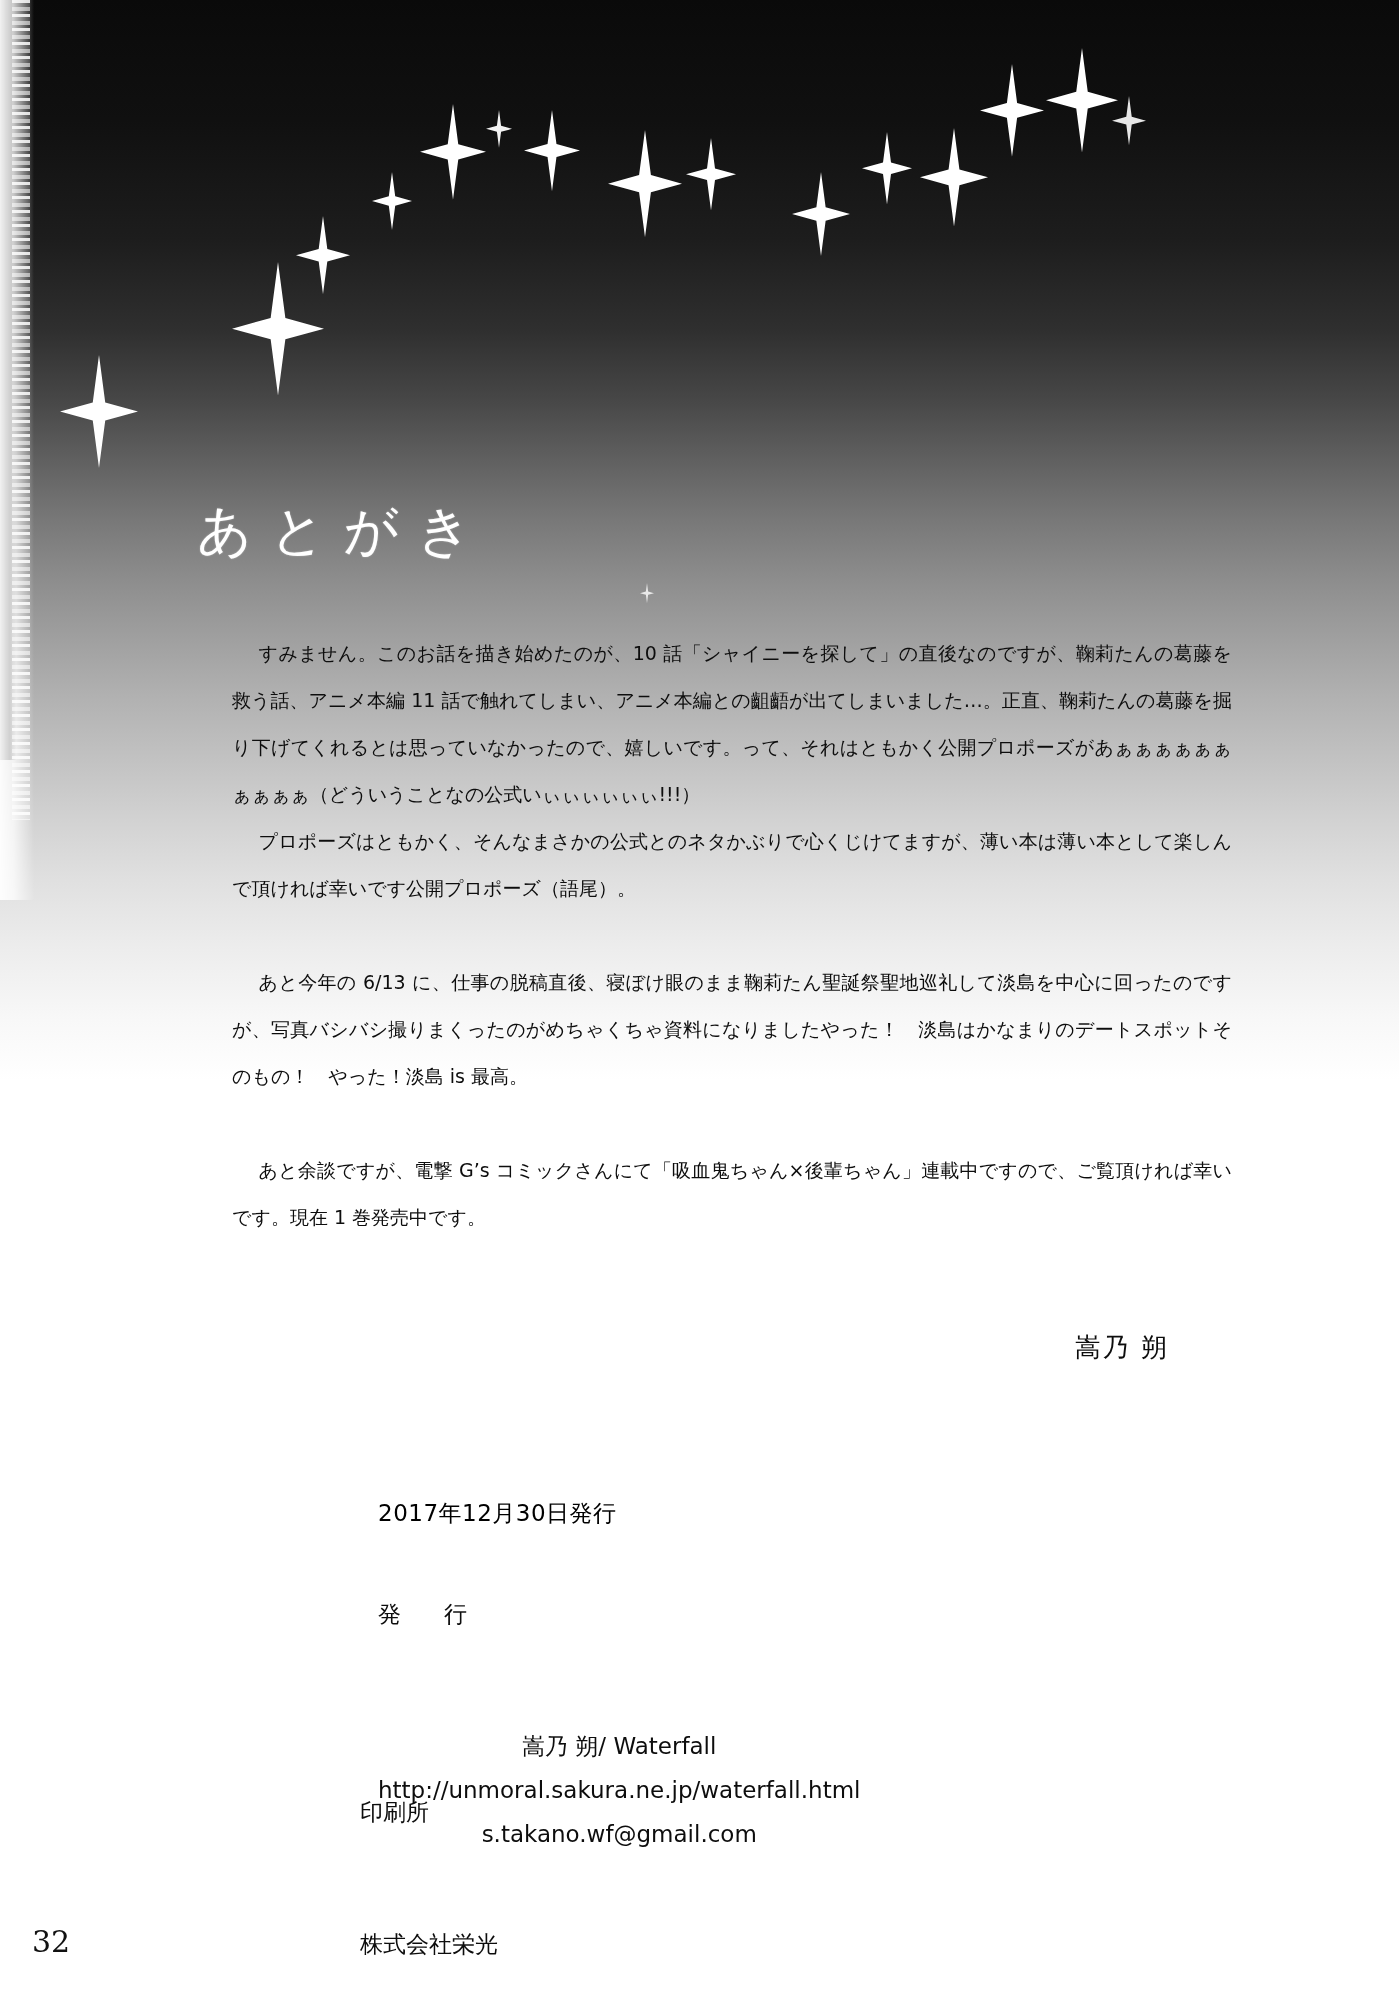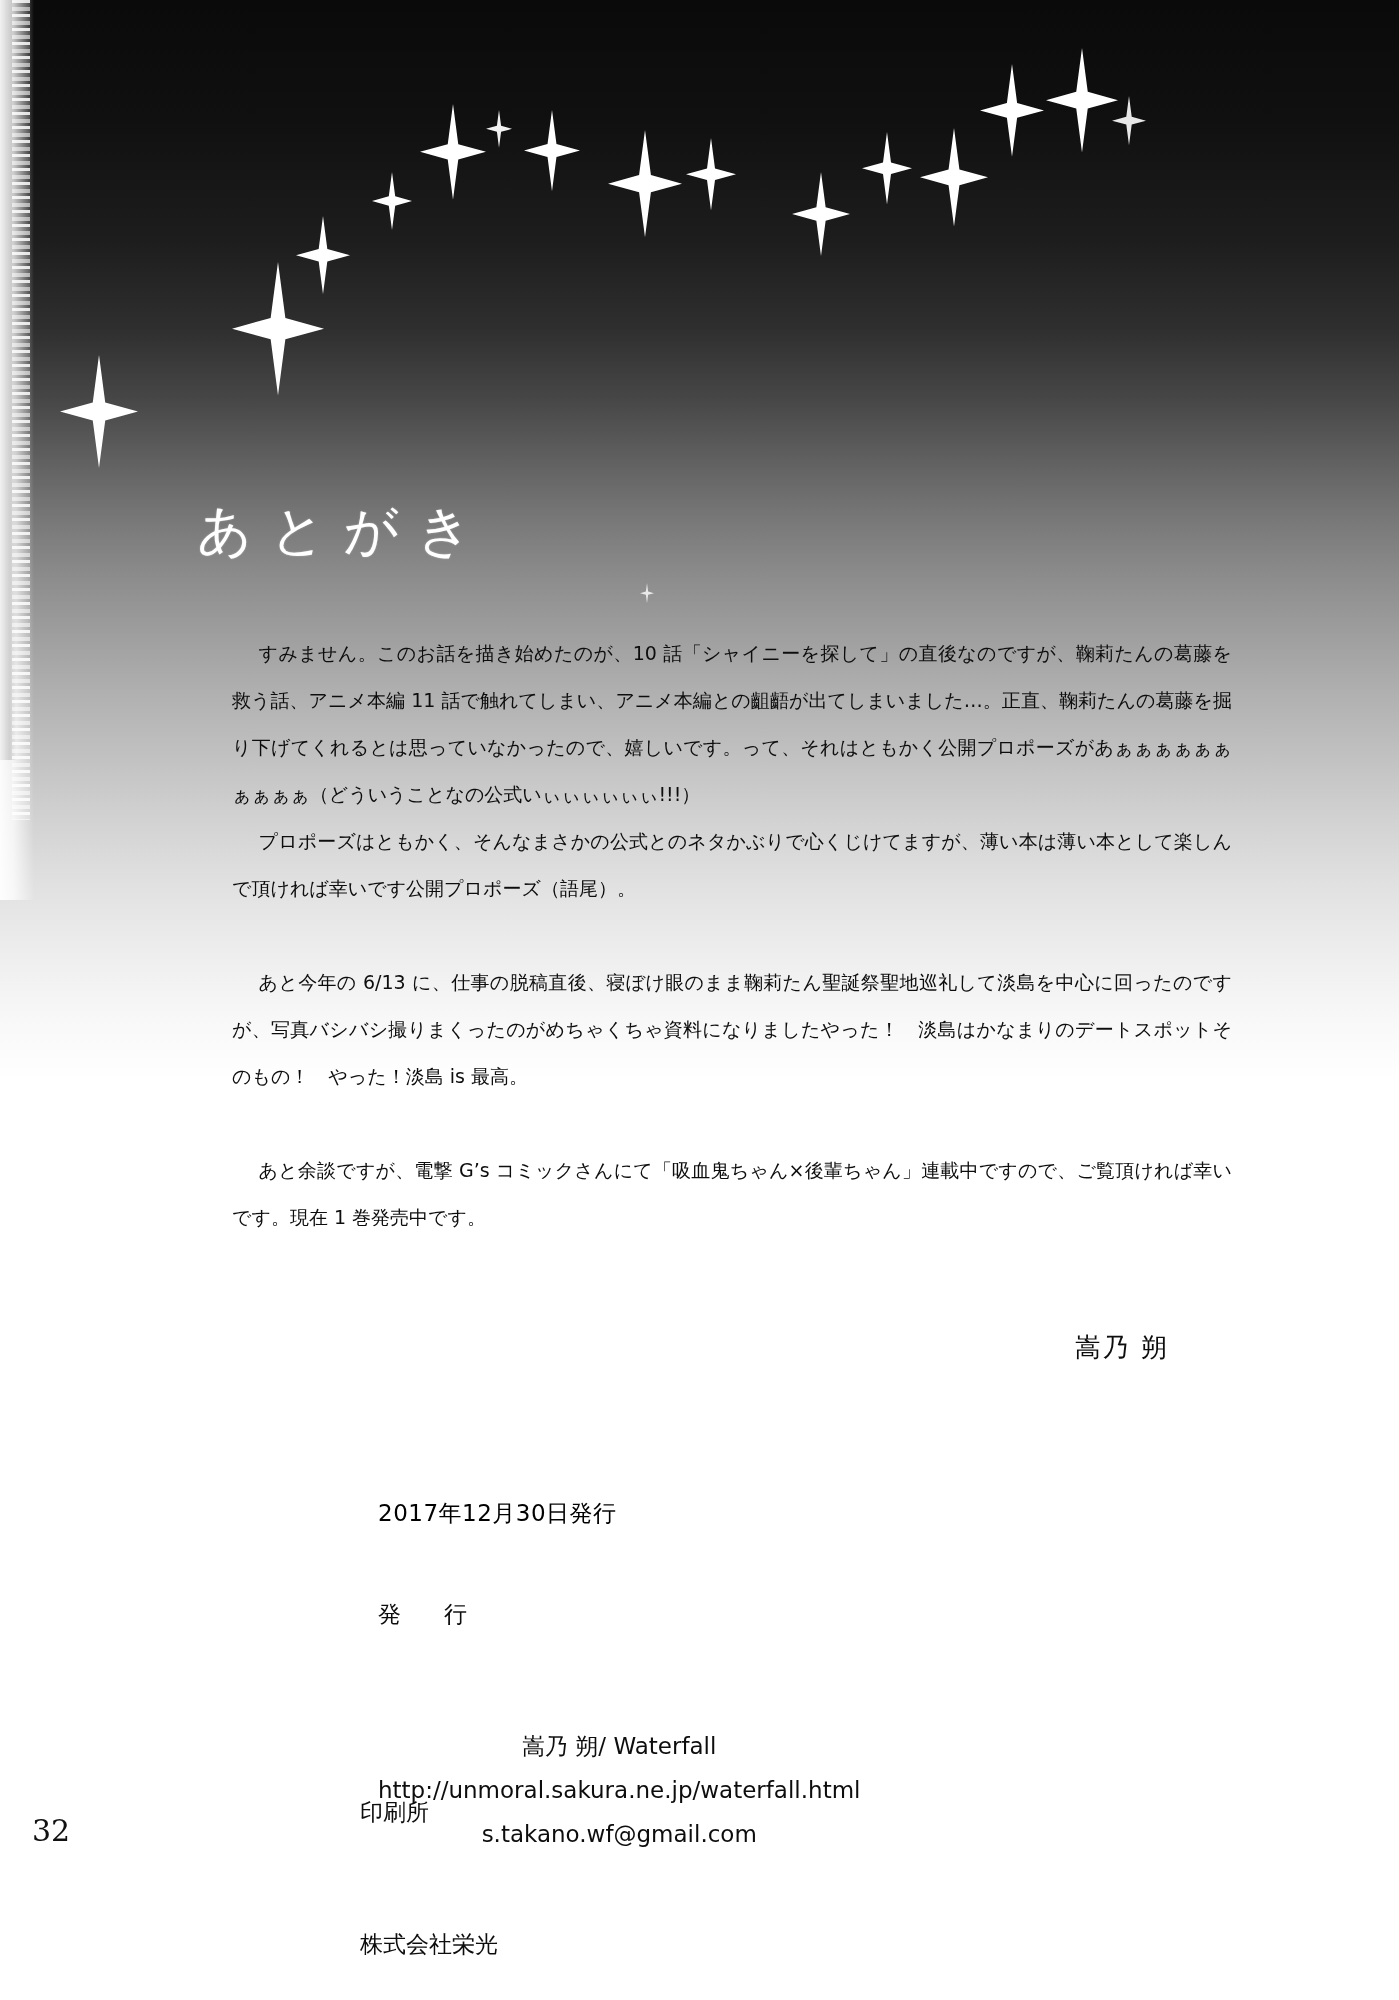--- a/index.html
+++ b/index.html
@@ -147,21 +147,21 @@
     font-family: "DejaVu Sans", sans-serif;
     font-size: 23px;
     color: #000000;
     letter-spacing: 0.5px;
   }
   .pubblock { position: absolute; left: 378px; top: 1592px; }
   .printblock { position: absolute; left: 360px; top: 1790px; }
   .page-number {
     position: absolute;
     left: 32px;
-    top: 1813px;
+    top: 1924px;
     font-family: "DejaVu Serif", serif;
     font-size: 30px;
     color: #111;
   }
 </style>
 </head>
 <body>
 
 <div class="page">
 

